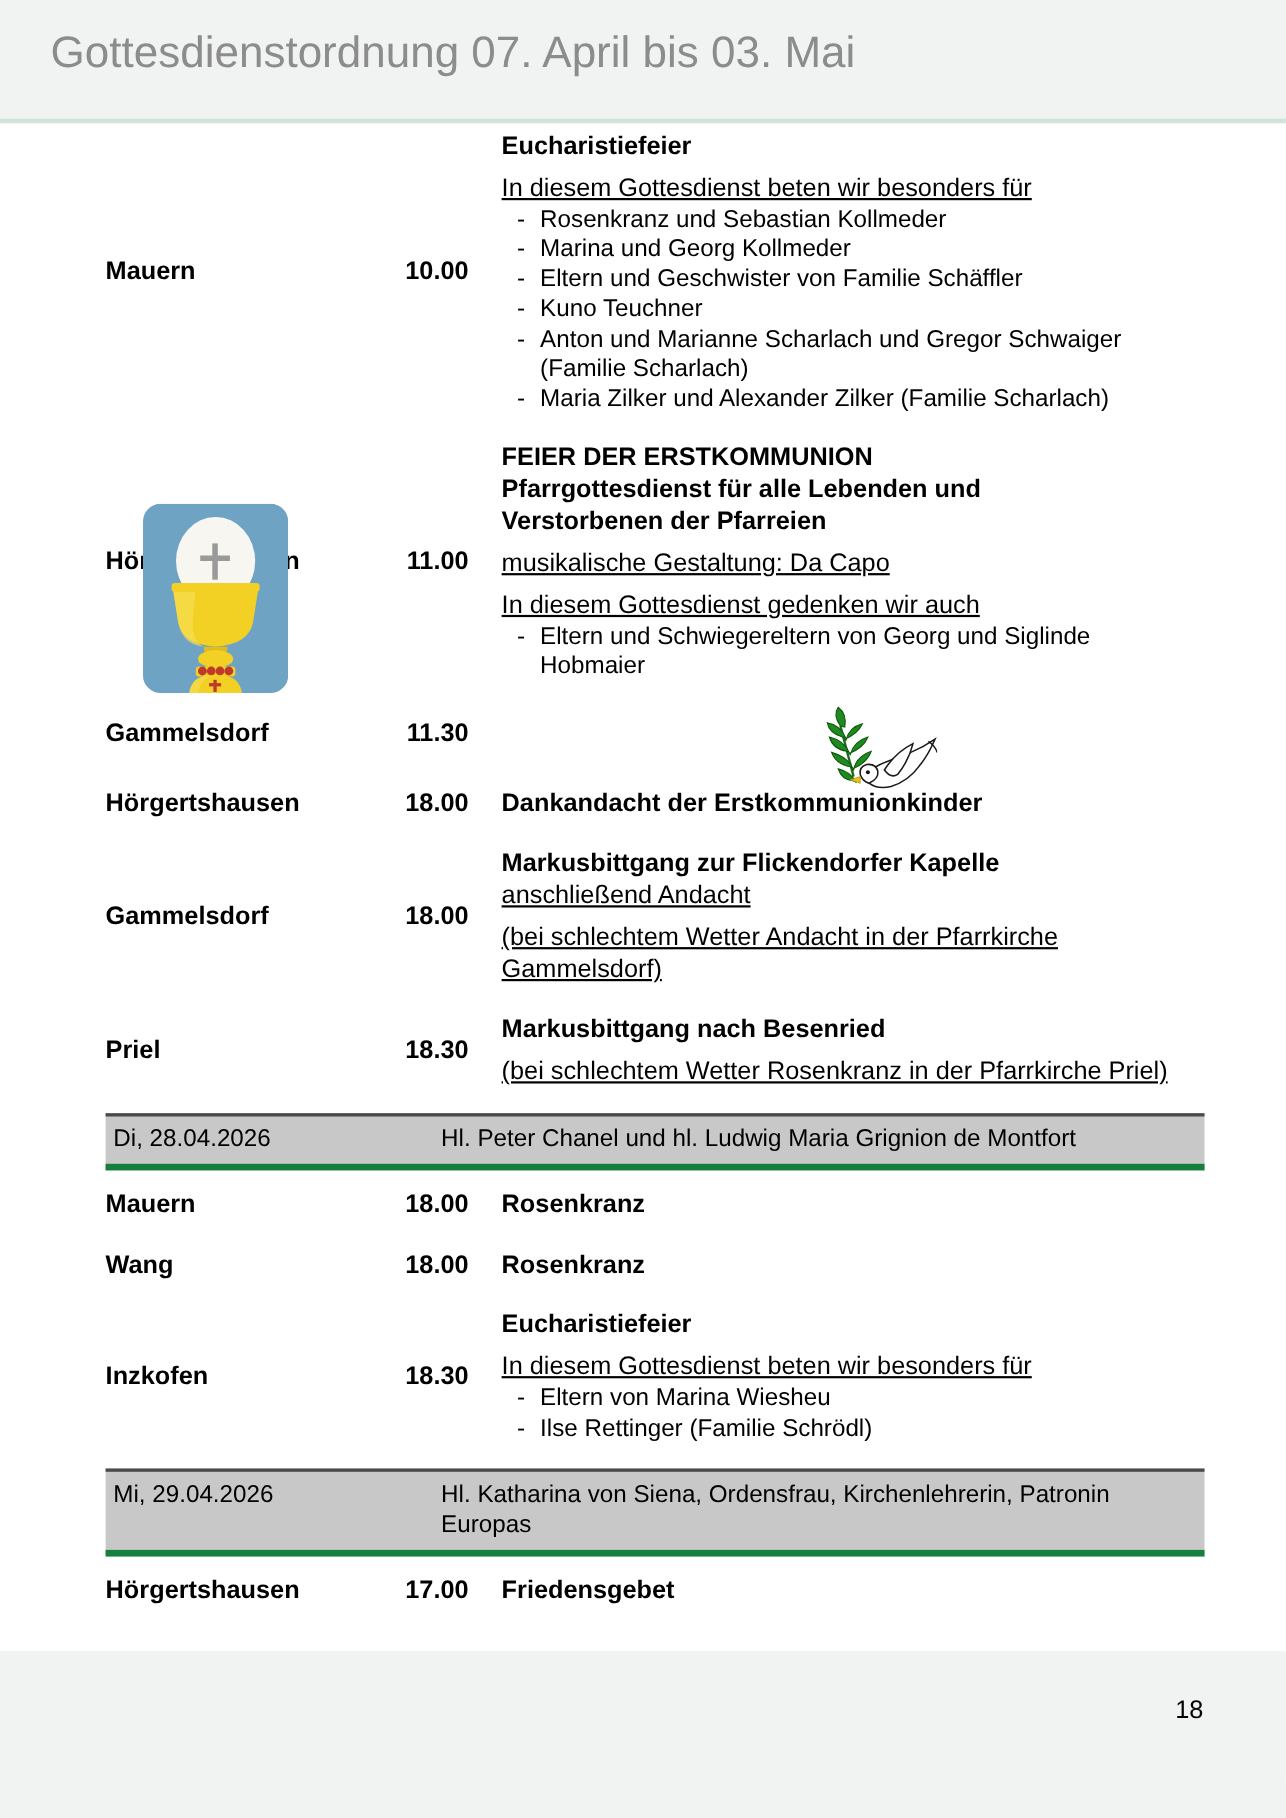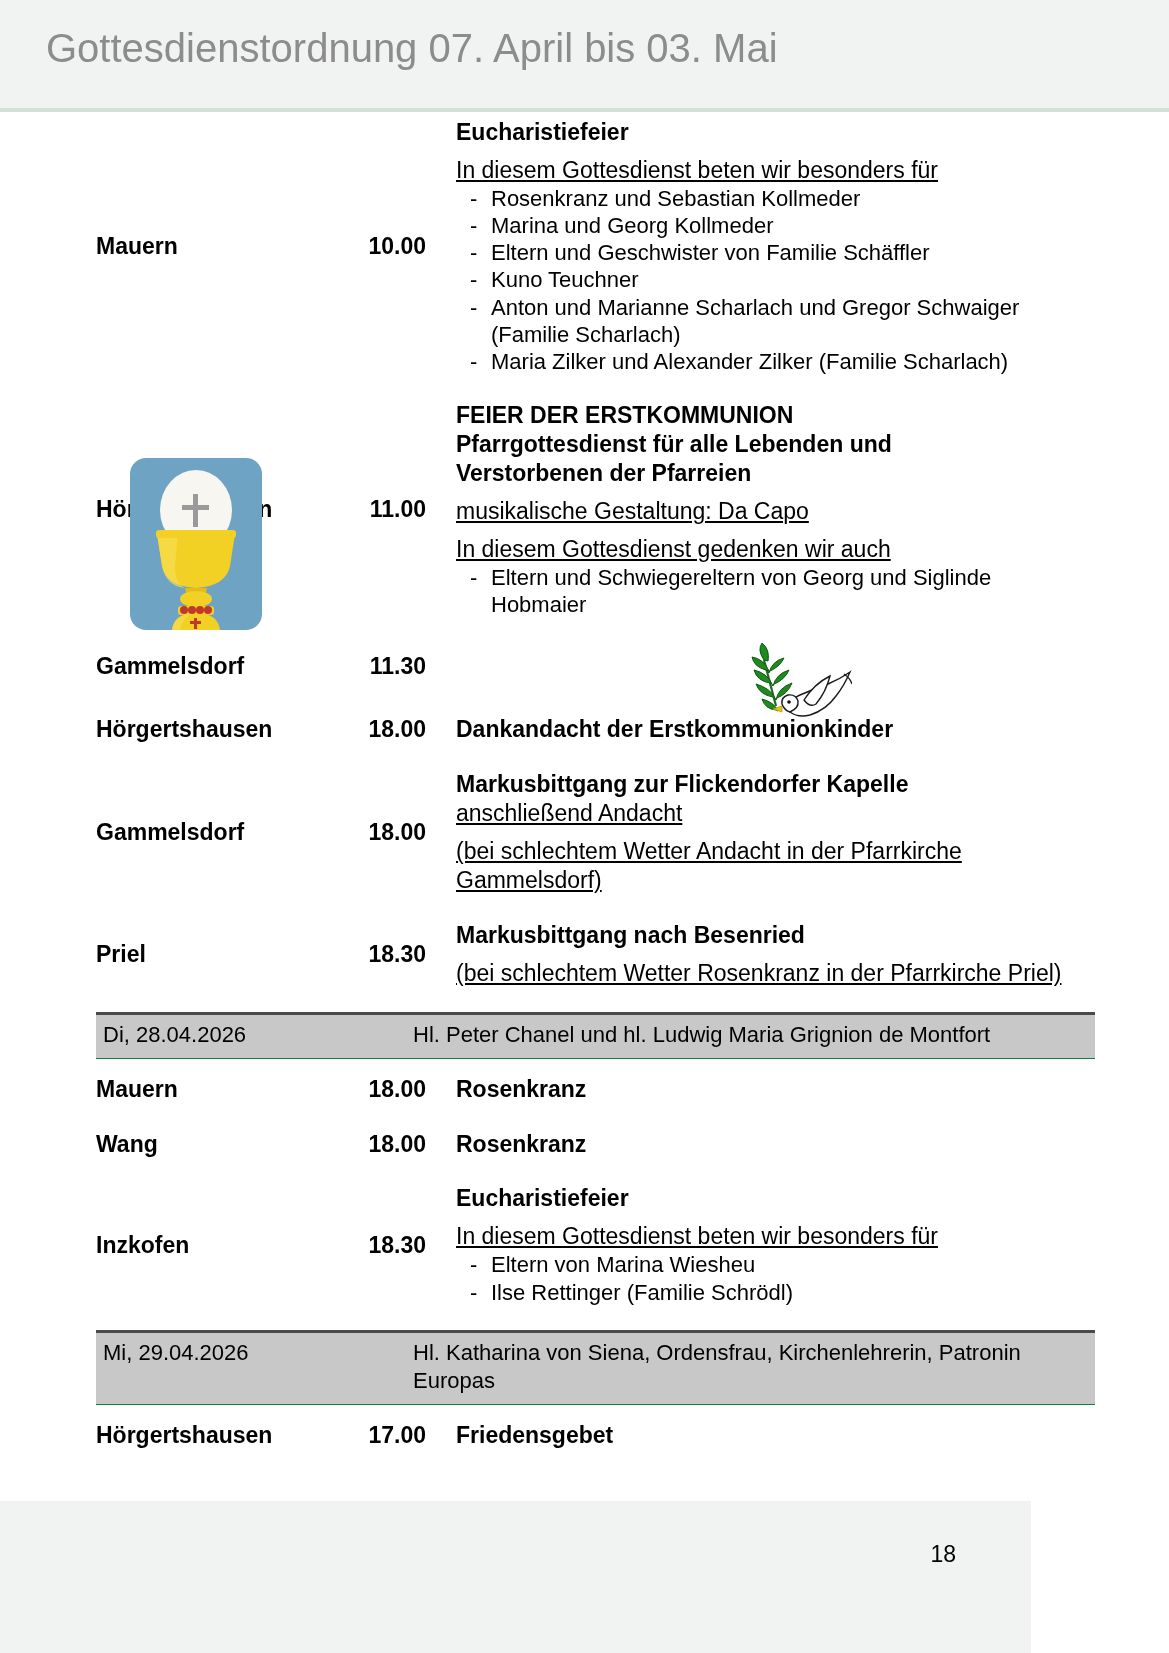--- a/index.html
+++ b/index.html
@@ -32,21 +32,21 @@
     color: #8c8c8c;
     letter-spacing: 0px;
     white-space: nowrap;
   }
 
   
   .footer-band {
     position: absolute;
     left: 0;
     bottom: 0;
-    width: 1031px;
+    width: 1169px;
     height: 152px;
     background: #f1f2f2;
   }
   .page-number {
     position: absolute;
     right: 75px;
     top: 40px;
     font-size: 23px;
     color: #000;
   }
@@ -131,38 +131,37 @@
   .row-space-sm { height: 14px; }
   .row-space-md { height: 24px; }
   .row-space-lg { height: 32px; }
 
   
   .date-bar {
     position: relative;
     margin: 0 74px 0 96px;
     background: #c8c8c8;
     border-top: 3px solid #4a4a4a;
-    border-bottom: 1px solid #15803d;
+    border-bottom: 6px solid #15803d;
     display: flex;
     align-items: flex-start;
     padding: 6px 0 8px 0;
   }
   .date-bar .d-date {
     width: 305px;
     flex: 0 0 305px;
     padding-left: 7px;
     font-size: 22px;
     line-height: 1.3;
   }
   .date-bar .d-saint {
     flex: 1 1 auto;
     font-size: 22px;
     line-height: 1.3;
     padding-right: 12px;
-    margin-left: 12px;
   }
 
   
   .chalice-wrap {
     position: absolute;
     left: 130px;
     top: 458px;
     width: 132px;
     height: 172px;
   }

